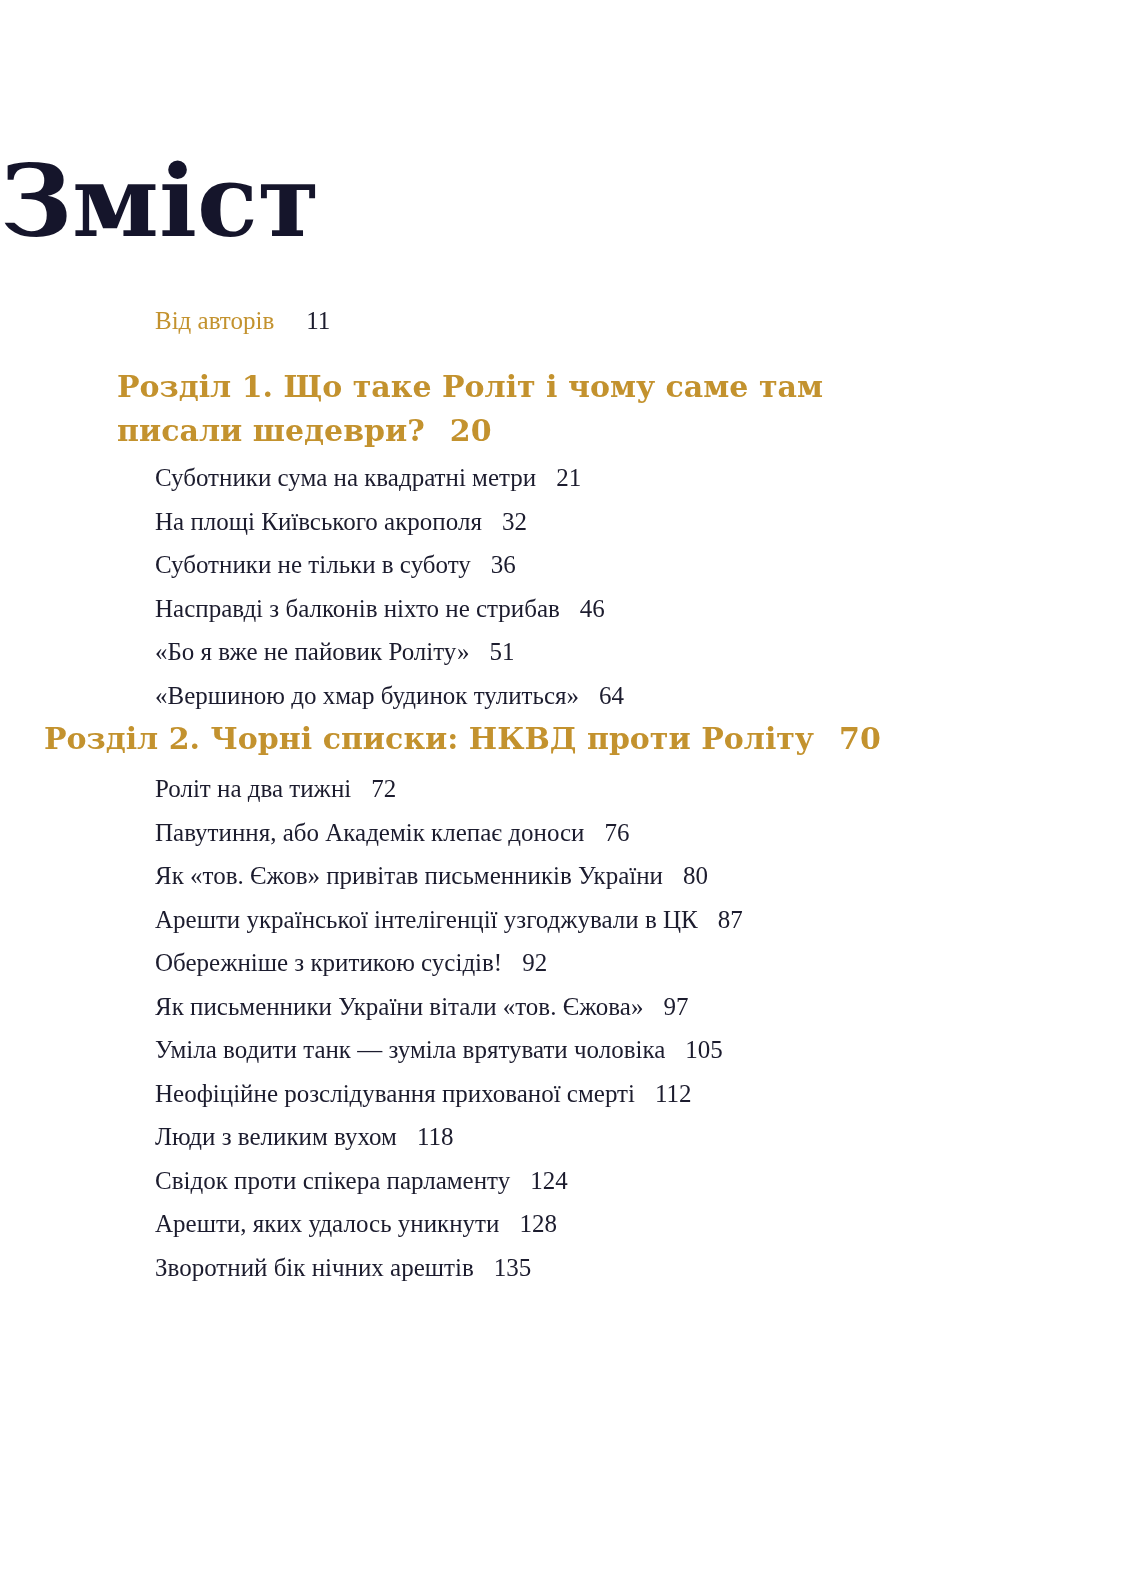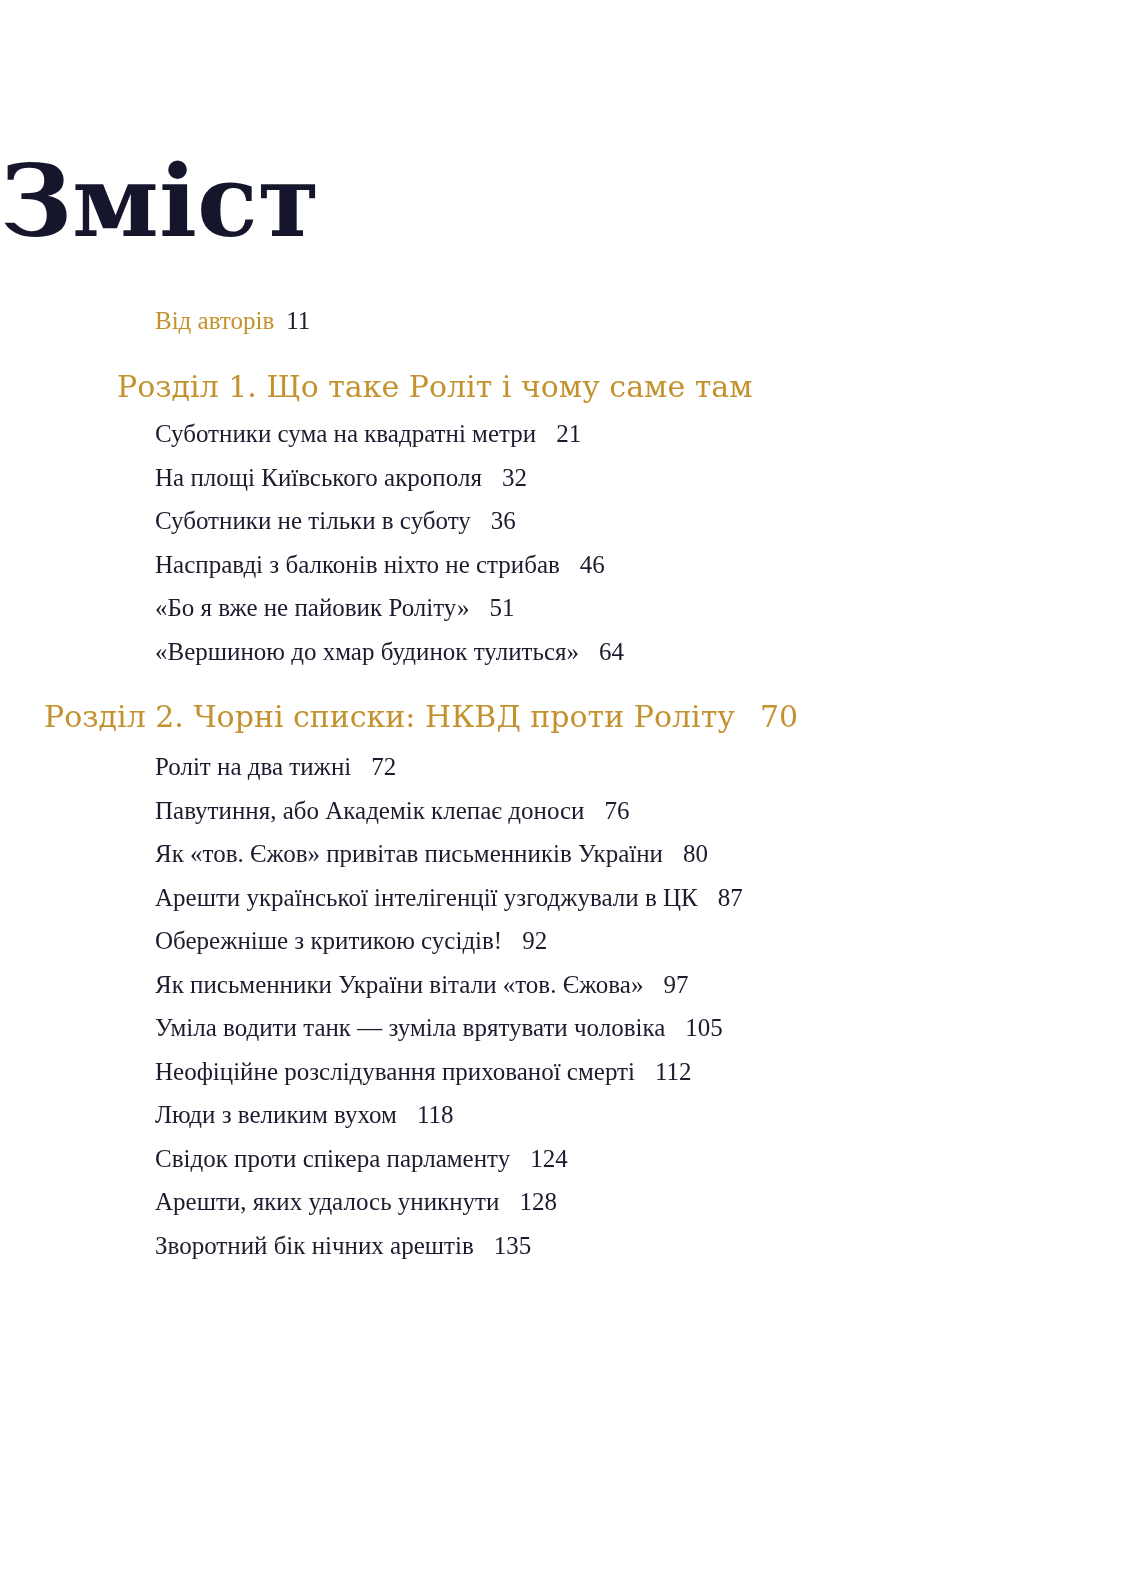--- a/index.html
+++ b/index.html
@@ -23,61 +23,62 @@
     letter-spacing: 0px;
   }
 
   .front-row {
     margin-top: 53px;
     padding-left: 155px;
     line-height: 30px;
     font-size: 25px;
     color: var(--gold, #c3922e);
   }
-  .front-row .num { color: var(--ink-body, #1c1c2e); margin-left: 12px; text-align: center; }
+  .front-row .num { color: var(--ink-body, #1c1c2e); margin-left: 32px; text-align: center; }
 
   .chapter-heading {
     margin: 0;
     padding-left: 117px;
     font-family: "DejaVu Serif", serif;
-    font-weight: 400;
+    font-weight: 700;
     font-size: 30px;
     line-height: 44px;
     color: var(--gold, #c3922e);
   }
   .ch-line { display: block; }
   .chapter-num { margin-left: 25px; }
 
   .items {
     list-style: none;
     margin: 0;
     padding: 0 0 0 155px;
     font-size: 25px;
     line-height: 43.5px;
     color: var(--ink-body, #1c1c2e);
   }
   .item .num { margin-left: 20px; text-align: right; }
 
   .section-0 .chapter-heading { margin-top: 29px; margin-bottom: 3px; }
-  .section-1 .chapter-heading { margin-top: 22px; margin-bottom: 6px; padding-left: 44px; }
+  .section-1 .chapter-heading { margin-bottom: 6px; padding-left: 44px; }
 </style>
 </head>
 <body>
 
 <div class="page">
   <h1 class="title">Зміст</h1>
 
   <div class="front-row">
     <span>Від авторів</span><span class="num">11</span>
   </div>
 
   <div id="sections">
       <div class="section section-0">
         <h2 class="chapter-heading">
           <span class="ch-line"><span>Розділ 1. Що таке Роліт і чому саме там</span></span>
+          <span class="ch-line"><span>писали шедеври?</span><span class="chapter-num">20</span></span>
         </h2>
         <ul class="items">
           <li class="item"><span>Суботники сума на квадратні метри</span><span class="num">21</span></li>
           <li class="item"><span>На площі Київського акрополя</span><span class="num">32</span></li>
           <li class="item"><span>Суботники не тільки в суботу</span><span class="num">36</span></li>
           <li class="item"><span>Насправді з балконів ніхто не стрибав</span><span class="num">46</span></li>
           <li class="item"><span>«Бо я вже не пайовик Роліту»</span><span class="num">51</span></li>
           <li class="item"><span>«Вершиною до хмар будинок тулиться»</span><span class="num">64</span></li>
         </ul>
       </div>

